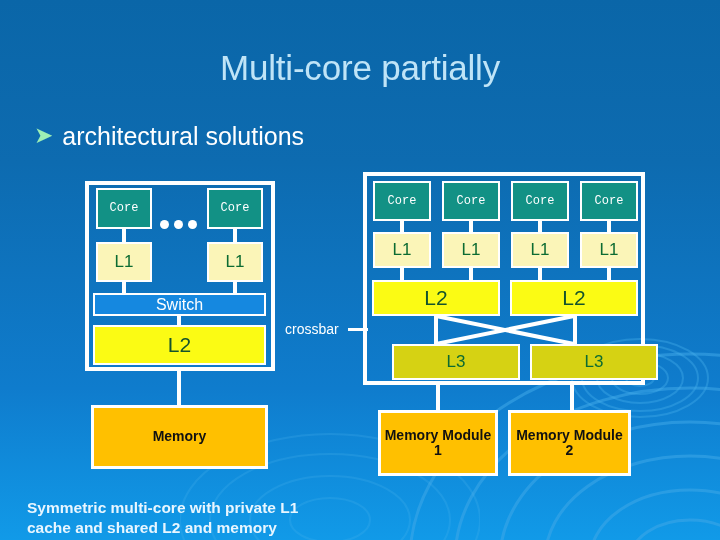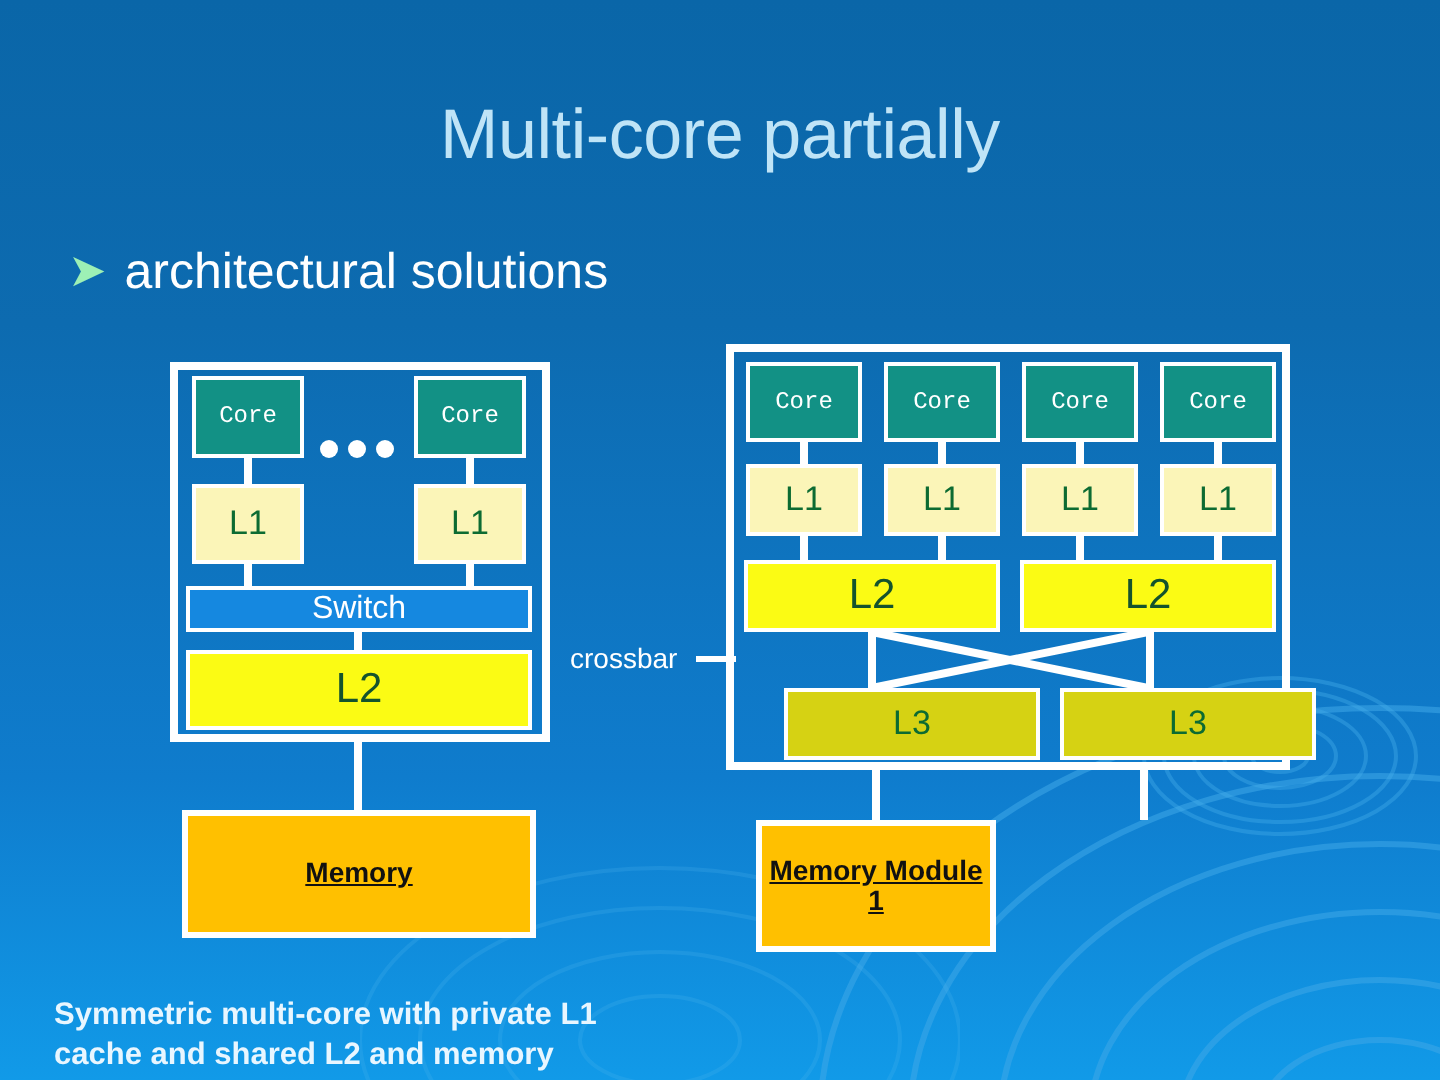--- a/index.html
+++ b/index.html
@@ -121,21 +121,20 @@
     background: #1588e0;
     color: #ffffff;
     font-size: 16px;
   }
   .mem {
     background: #ffc000;
     color: #111111;
     font-size: 14px;
     font-weight: bold;
     border: 3px solid #ffffff;
-    text-decoration: underline;
   }
   .wire {
     position: absolute;
     background: #ffffff;
   }
   .dots {
     position: absolute;
     display: flex;
     gap: 5px;
   }
@@ -279,15 +278,17 @@
   <div class="wire" style="left:573px; top:316px; width:4px; height:28px;"></div>
 
   <div class="blk l3" style="left:372px; top:344px; width:128px; height:36px;">L3</div>
   <div class="blk l3" style="left:510px; top:344px; width:128px; height:36px;">L3</div>
 
   <div class="wire" style="left:436px; top:385px; width:4px; height:25px;"></div>
   <div class="wire" style="left:570px; top:385px; width:4px; height:25px;"></div>
 
   <div class="blk mem" style="left:378px; top:410px; width:120px; height:66px;">Memory
 Module 1</div>
+  <div class="blk mem" style="left:508px; top:410px; width:123px; height:66px;">Memory
+Module 2</div>
 
 
 </div>
 
 </body></html>

